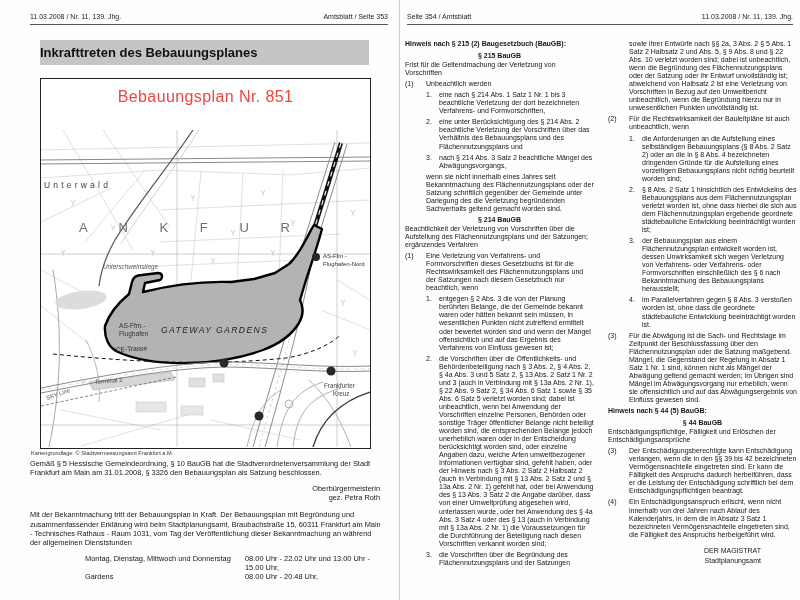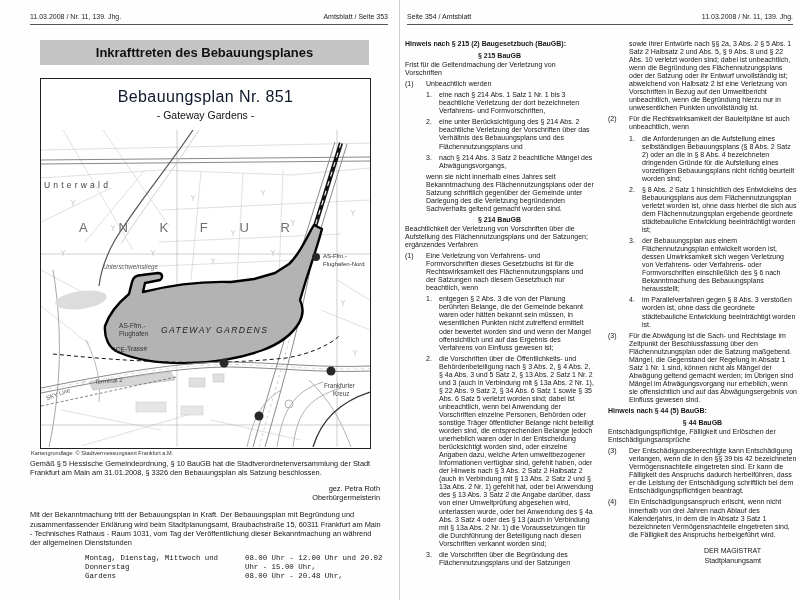--- a/index.html
+++ b/index.html
@@ -2,30 +2,30 @@
 <html><head>
 <meta charset="utf-8">
 <style>
   html,body{margin:0;padding:0;}
   body{width:800px;height:600px;background:#f6f6f4;font-family:"Liberation Sans",sans-serif;color:#1a1a1a;position:relative;overflow:hidden;}
   .stage{position:absolute;left:0;top:0;width:800px;height:600px;background:#fefefe;}
   .page-divider{position:absolute;left:399px;top:0;width:1px;height:600px;background:#cccccc;}
   .hdr{position:absolute;top:13px;display:flex;justify-content:space-between;font-size:7px;color:#222;border-bottom:1px solid #555;padding-bottom:4px;}
   .hdr-l{left:30px;width:358px;}
   .hdr-r{left:407px;width:386px;}
-  .banner{position:absolute;left:40px;top:40px;width:329px;height:25px;background:#c5c5c5;text-align:center;line-height:25px;font-weight:bold;font-size:13px;color:#111;}
+  .banner{position:absolute;left:40px;top:40px;width:329px;height:25px;background:#c5c5c5;line-height:25px;font-weight:bold;font-size:13px;color:#111;}
   .map-frame{position:absolute;left:40px;top:78px;width:329px;height:369px;border:1px solid #222;background:#ffffff;overflow:hidden;}
-  .map-title{text-align:center;font-size:16px;margin-top:9px;color:#0f172a;letter-spacing:.4px;}
+  .map-title{text-align:center;font-size:16px;margin-top:9px;color:#ef4444;letter-spacing:.4px;}
   .map-subtitle{text-align:center;font-size:10.5px;margin-top:3px;color:#111;}
   .map-svg{position:absolute;left:0;top:51px;width:329px;height:317px;}
   .map-caption{position:absolute;left:31px;top:450px;font-size:5.6px;color:#333;}
   .lbody{position:absolute;left:30px;width:356px;top:459px;font-size:7.4px;line-height:1.26;color:#161616;}
   .lbody p{margin:0 4px 6px 0;}
   .sig-left{text-align:right;margin:1px 6px 8px 0;}
-  .schedule{margin:0 0 5px 55px;font-family:Liberation Mono, monospace;}
+  .schedule{margin:0 0 5px 55px;}
   .schedrow{display:flex;}
   .schedrow .days{width:160px;flex:0 0 160px;}
   .rbody{position:absolute;left:405px;top:40px;width:392px;height:557px;display:flex;gap:14px;font-size:7px;line-height:1.15;color:#161616;overflow:hidden;}
   .col{width:189px;flex:0 0 189px;}
   .bh{font-weight:bold;margin-bottom:4px;}
   .bhc{font-weight:bold;text-align:center;margin-bottom:1px;}
   .bp{margin-bottom:3px;}
   .ind1{margin-left:21px;}
   .bn{display:flex;margin-bottom:3px;}
   .bn .mk{flex:0 0 21px;}
@@ -43,21 +43,20 @@
 
   <div class="hdr hdr-l">
     <span>11.03.2008 / Nr. 11, 139. Jhg.</span>
     <span>Amtsblatt / Seite 353</span>
   </div>
 
   <div class="banner">Inkrafttreten des Bebauungsplanes</div>
 
   <div class="map-frame">
     <div class="map-title">Bebauungsplan Nr. 851</div>
-    <div class="map-subtitle">- Gateway Gardens -</div>
     <svg class="map-svg" viewBox="0 0 329 317" xmlns="http://www.w3.org/2000/svg">
 
       <g stroke="#d2d2d2" stroke-width="0.7" fill="none">
         <path d="M0,20 L329,13"></path>
         <path d="M0,48 L120,40 L250,45 L329,38"></path>
         <path d="M22,0 L92,120"></path>
         <path d="M62,0 L128,96"></path>
         <path d="M0,92 L70,58"></path>
         <path d="M104,40 L44,112"></path>
         <path d="M160,42 L150,150"></path>
@@ -172,28 +171,28 @@
       <text x="283" y="258" font-size="6.3" fill="#444">Frankfurter</text>
       <text x="292" y="266" font-size="6.3" fill="#444">Kreuz</text>
     </svg>
   </div>
 
   <div class="map-caption">Kartengrundlage: © Stadtvermessungsamt Frankfurt a.M.</div>
 
   <div class="lbody">
     <p>Gemäß § 5 Hessische Gemeindeordnung, § 10 BauGB hat die Stadtverordnetenversammlung der Stadt Frankfurt am Main am 31.01.2008, § 3326 den Bebauungsplan als Satzung beschlossen.</p>
     <div class="sig-left">
+      <div>Oberbürgermeisterin</div>
       <div>gez. Petra Roth</div>
-      <div>Oberbürgermeisterin</div>
     </div>
     <p>Mit der Bekanntmachung tritt der Bebauungsplan in Kraft. Der Bebauungsplan mit Begründung und zusammenfassender Erklärung wird beim Stadtplanungsamt, Braubachstraße 15, 60311 Frankfurt am Main - Technisches Rathaus - Raum 1031, vom Tag der Veröffentlichung dieser Bekanntmachung an während der allgemeinen Dienststunden</p>
     <div class="schedule">
       <div class="schedrow">
         <span class="days">Montag, Dienstag, Mittwoch und Donnerstag</span>
-        <span class="hours">08.00 Uhr - 12.00 Uhr und 20.02 Uhr - 15.00 Uhr,</span>
+        <span class="hours">08.00 Uhr - 22.02 Uhr und 13.00 Uhr - 15.00 Uhr,</span>
       </div>
       <div class="schedrow">
         <span class="days">Gardens</span>
         <span class="hours">08.00 Uhr - 20.48 Uhr,</span>
       </div>
     </div>
 
   </div>
 
   <div class="hdr hdr-r">

